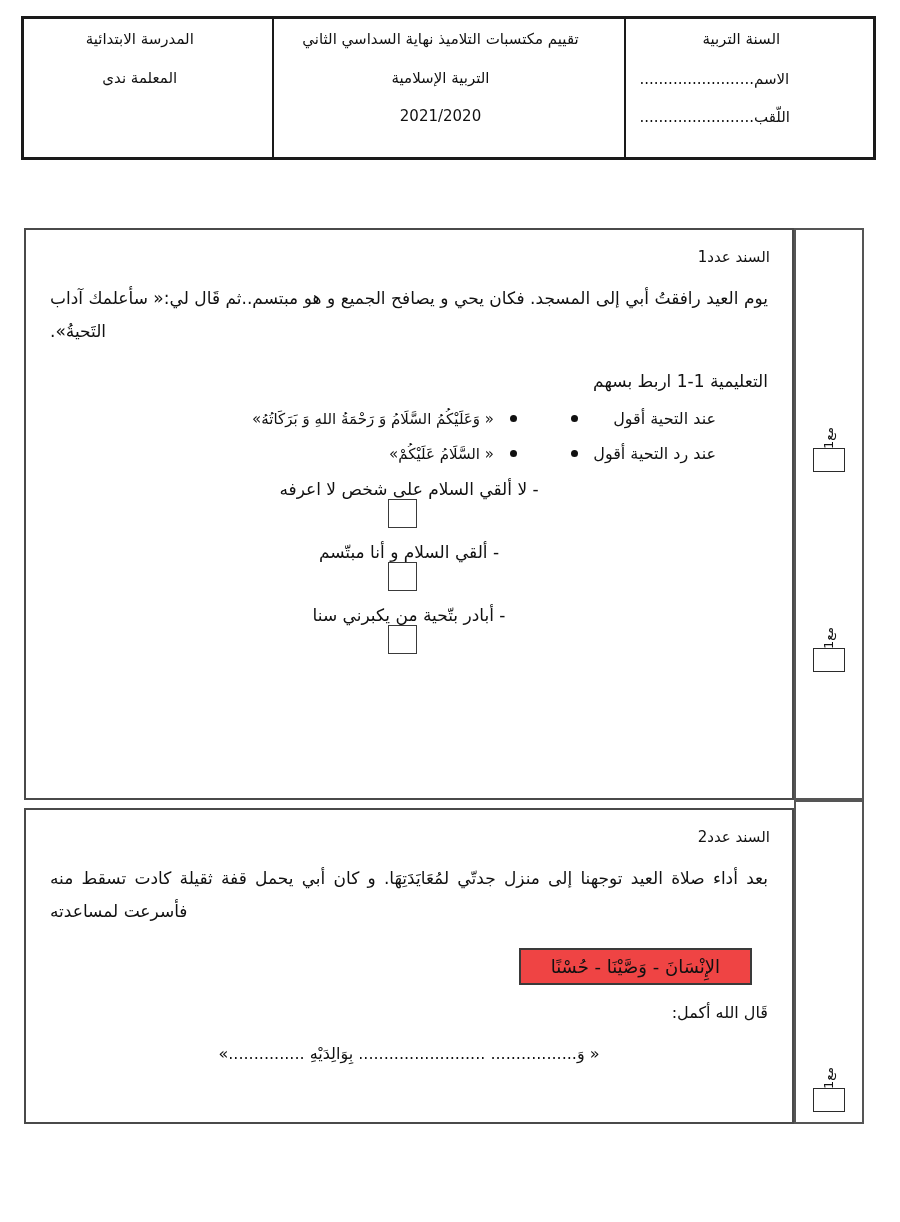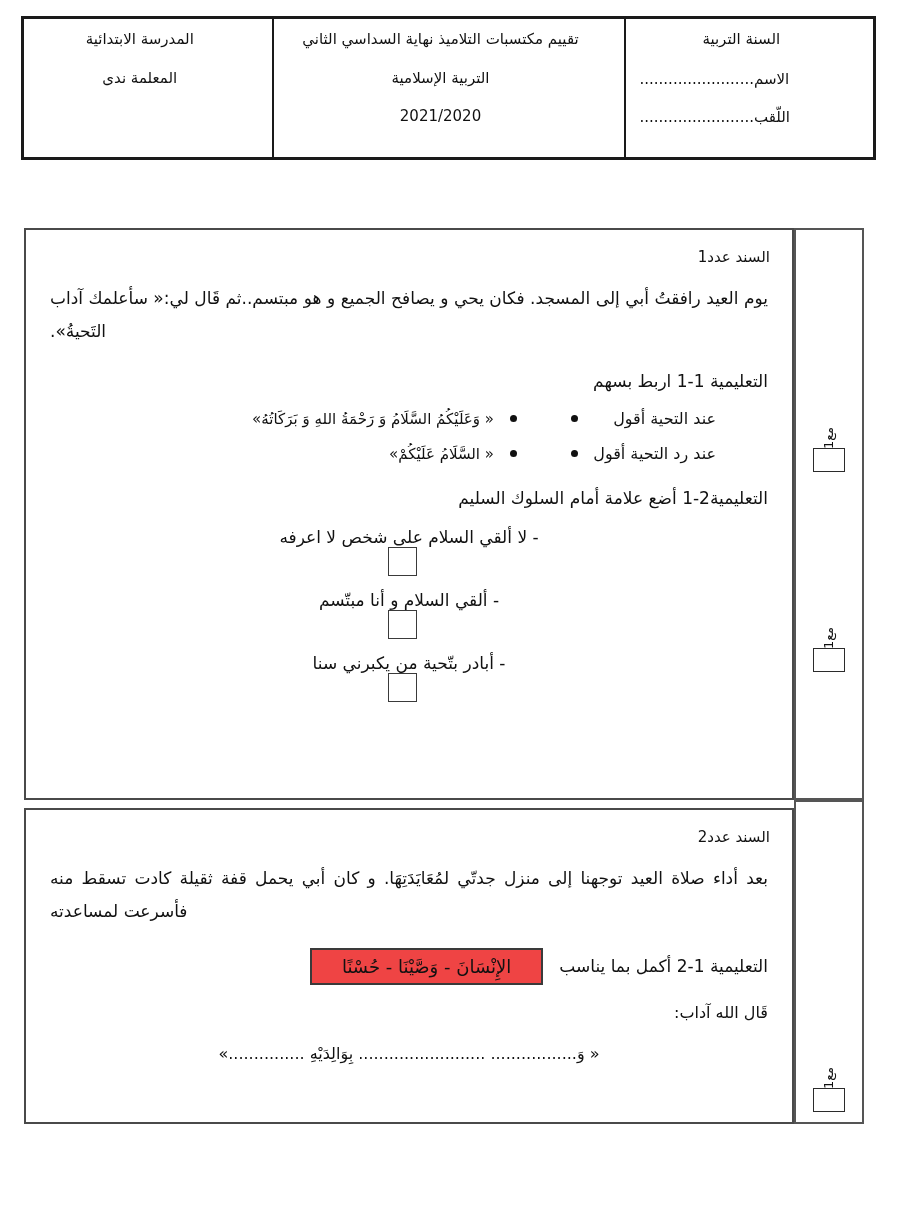--- a/index.html
+++ b/index.html
@@ -332,24 +332,20 @@
 
           <div class="match-row">
             <div class="match-left-text">عند رد التحية أقول</div>
             <div class="match-dot"></div>
             <div class="match-gap-a"></div>
             <div class="match-dot"></div>
             <div class="match-gap-b"></div>
             <div class="match-right-text">« السَّلَامُ عَلَيْكُمْ»</div>
           </div>
 
-          <div class="instruction" style="margin-top:22px;">
-            <span>التعليمية</span><span class="code">1-2</span>
-            <span>أضع علامة أمام السلوك السليم</span>
-          </div>
 
           <div class="check-item">
             <div class="spacer" style="width:292px;"></div>
             <div class="check-label">- لا ألقي السلام على شخص لا اعرفه</div>
             <div class="check-box"></div>
           </div>
 
           <div class="check-item">
             <div class="spacer" style="width:358px;"></div>
             <div class="check-label">- ألقي السلام و أنا مبتّسم</div>
@@ -379,29 +375,24 @@
       <div class="main-col">
         <div class="section-box" id="section2-box">
 
           <div class="sand-title">
             <span>السند عدد</span><span class="num">2</span>
           </div>
 
           <div class="passage">بعد أداء صلاة العيد توجهنا إلى منزل جدتّي لمُعَايَدَتِهَا. و كان أبي يحمل قفة ثقيلة كادت تسقط منه فأسرعت لمساعدته</div>
 
           <div class="instr-with-bank">
-            <div class="instruction" style="margin:0;">
-              <span>التعليمية</span>
-              <span class="code">2-1</span>
-              <span>أكمل بما يناسب</span>
-            </div>
             <div class="bank-box">الإِنْسَانَ  -  وَصَّيْنَا  -  حُسْنًا</div>
           </div>
 
-          <div class="ayah-intro">قَال الله آداب:</div>
+          <div class="ayah-intro">قَال الله أكمل:</div>
 
           <div class="ayah-line">« وَ.................   .........................   بِوَالِدَيْهِ  ...............»</div>
 
         </div>
       </div>
 
     </div>
 
   </div>
 

